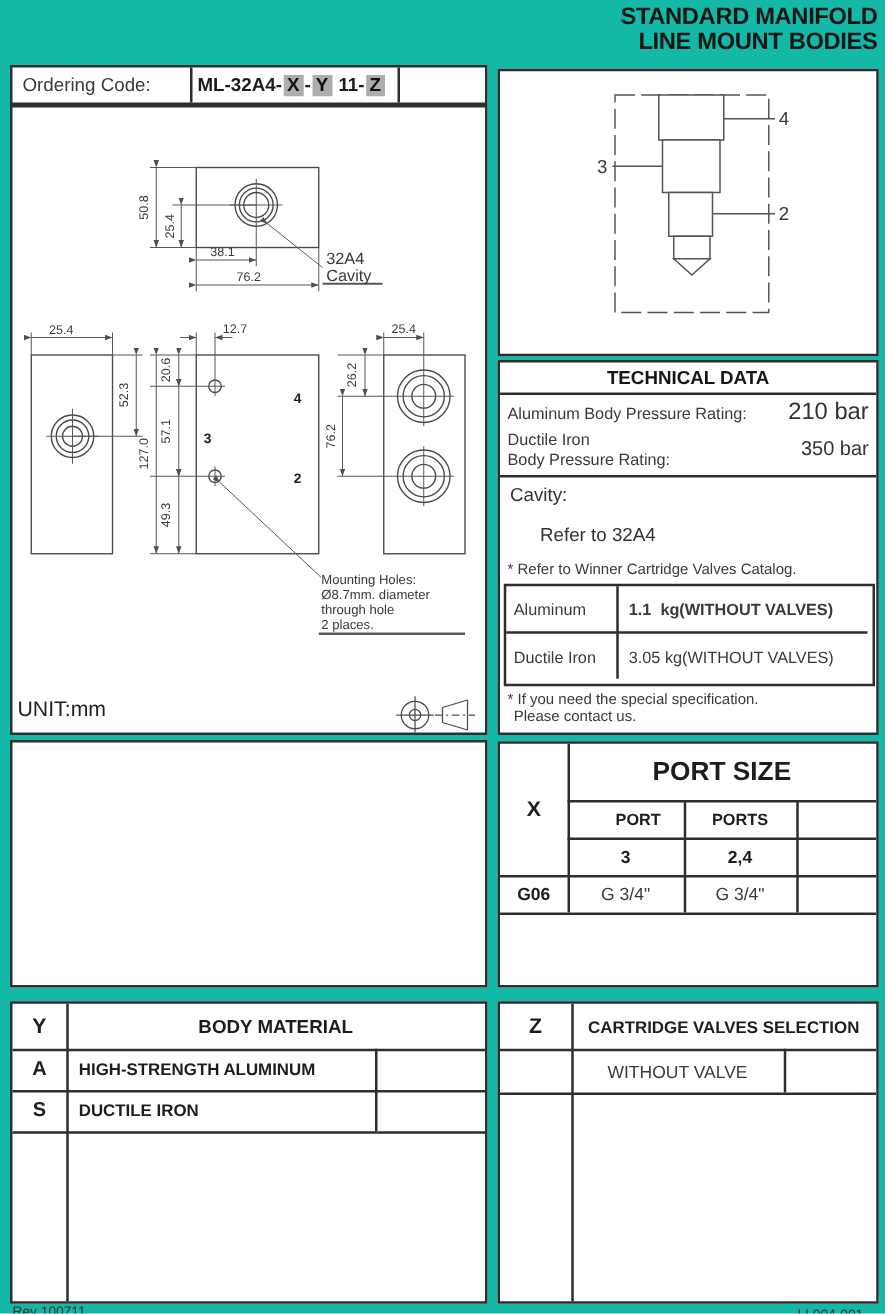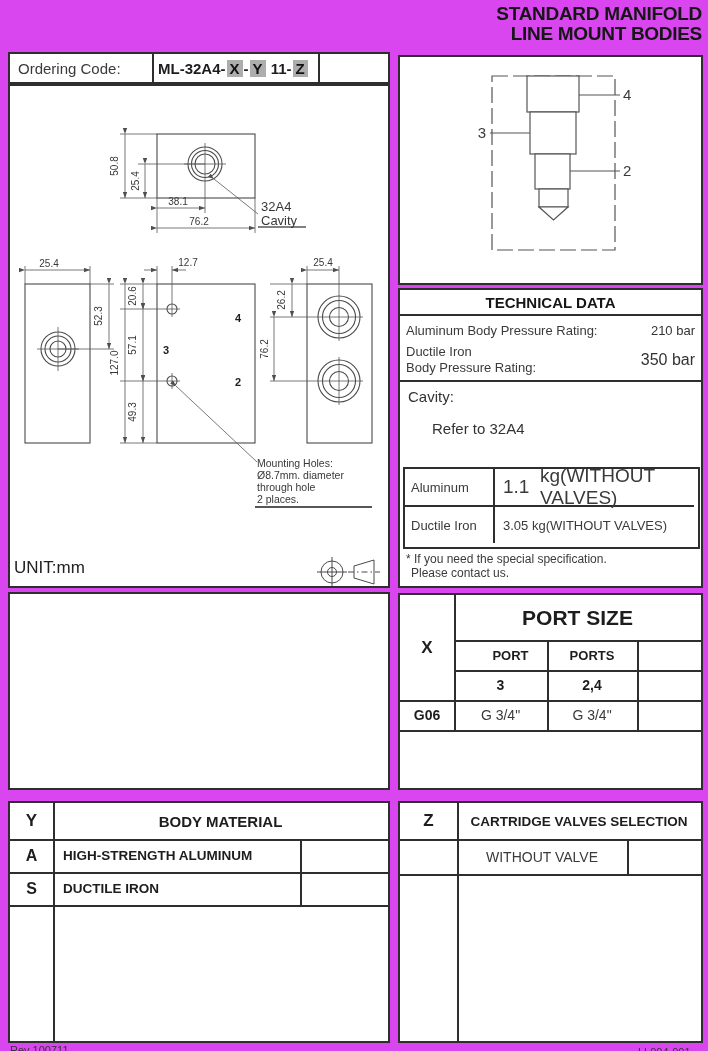--- a/index.html
+++ b/index.html
@@ -1,16 +1,16 @@
 <!DOCTYPE html>
 <html><head>
 <meta charset="utf-8">
 <style>
   html,body{margin:0;padding:0;background:#fff;}
-  .page{position:relative;width:708px;height:1051px;background:#d946ef;overflow:hidden;
+  .page{position:relative;width:708px;height:1051px;background:#14b8a6;overflow:hidden;
         font-family:"Liberation Sans",sans-serif;color:#2e2e2e;}
   .box{position:absolute;border:2px solid #2e2e2e;background:#fff;box-sizing:border-box;}
   .vline{position:absolute;width:2px;background:#2e2e2e;}
   .hline{position:absolute;height:2px;background:#2e2e2e;}
   .abs{position:absolute;}
   .ct{position:absolute;display:flex;align-items:center;justify-content:center;text-align:center;box-sizing:border-box;}
   .lt{position:absolute;display:flex;align-items:center;box-sizing:border-box;}
   .b{font-weight:bold;color:#1d1d1d;}
   .title{position:absolute;top:4px;right:6px;text-align:right;font-weight:bold;
          font-size:19px;line-height:20px;color:#161616;letter-spacing:-0.3px;}
@@ -201,38 +201,39 @@
       <text class="cavlbl" x="223" y="43">4</text>
       <text class="cavlbl" x="86" y="81" text-anchor="end">3</text>
       <text class="cavlbl" x="223" y="119">2</text>
     </svg>
   </div>
 
   <div class="box" style="left:398px;top:288px;width:305px;height:300px;">
     <div class="ct" style="left:0;top:0;width:301px;height:26px;font-size:15px;font-weight:bold;color:#161616;border-bottom:2px solid #2e2e2e;">TECHNICAL DATA</div>
     <div class="lt" style="left:6px;top:28px;width:289px;height:24px;justify-content:space-between;">
       <span style="font-size:13px;color:#3a3a3a;">Aluminum Body Pressure Rating:</span>
-      <span style="font-size:13px;color:#333;">210 bar</span>
+      <span style="font-size:19px;color:#333;">210 bar</span>
     </div>
     <div class="lt" style="left:6px;top:52px;width:289px;height:36px;justify-content:space-between;">
       <span style="font-size:13px;color:#3a3a3a;line-height:16px;">
         <span>Ductile Iron</span><br>
         <span>Body Pressure Rating:</span>
       </span>
       <span style="font-size:16px;color:#333;">350 bar</span>
     </div>
     <div class="hline" style="left:0;top:90px;width:301px;"></div>
     <div class="abs" style="left:8px;top:98px;font-size:15px;color:#333;">Cavity:</div>
     <div class="abs" style="left:32px;top:130px;font-size:15px;color:#333;">Refer to 32A4</div>
+    <div class="abs note" style="left:6px;top:158px;font-size:12px;">* Refer to Winner Cartridge Valves Catalog.</div>
 
     <div class="abs" style="left:3px;top:177px;width:293px;height:78px;border:2px solid #2e2e2e;">
       <div class="hline" style="left:0;top:36px;width:289px;"></div>
       <div class="vline" style="left:88px;top:0;height:74px;"></div>
       <div class="lt" style="left:6px;top:0;width:80px;height:36px;font-size:13px;color:#3a3a3a;">Aluminum</div>
-      <div class="lt" style="left:98px;top:0;height:36px;font-size:19px;color:#3a3a3a;">
+      <div class="lt" style="left:98px;top:0;height:36px;font-size:13px;color:#3a3a3a;font-weight:bold;">
         <span>1.1</span>&nbsp;&nbsp;<span>kg(WITHOUT VALVES)</span>
       </div>
       <div class="lt" style="left:6px;top:38px;width:80px;height:36px;font-size:13px;color:#3a3a3a;">Ductile Iron</div>
       <div class="lt" style="left:98px;top:38px;height:36px;font-size:13px;color:#3a3a3a;">
         <span>3.05</span>&nbsp;<span>kg(WITHOUT VALVES)</span>
       </div>
     </div>
     <div class="abs note" style="left:6px;top:262px;font-size:12px;line-height:14px;">
       <span>* If you need the special specification.</span><br>
       <span style="padding-left:5px;">Please contact us.</span>

